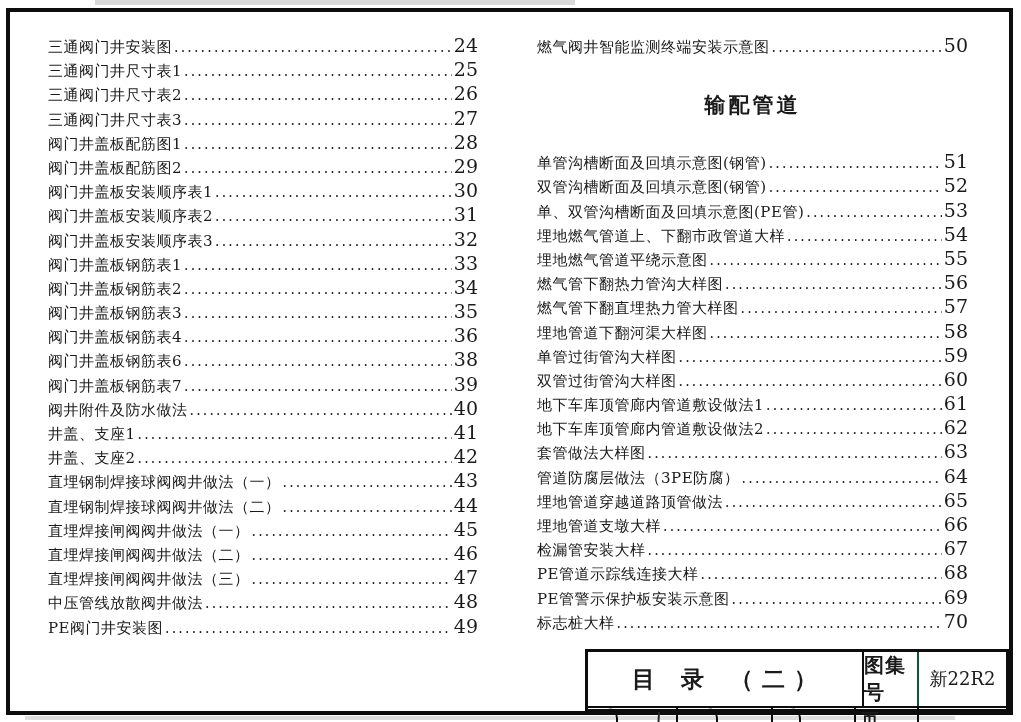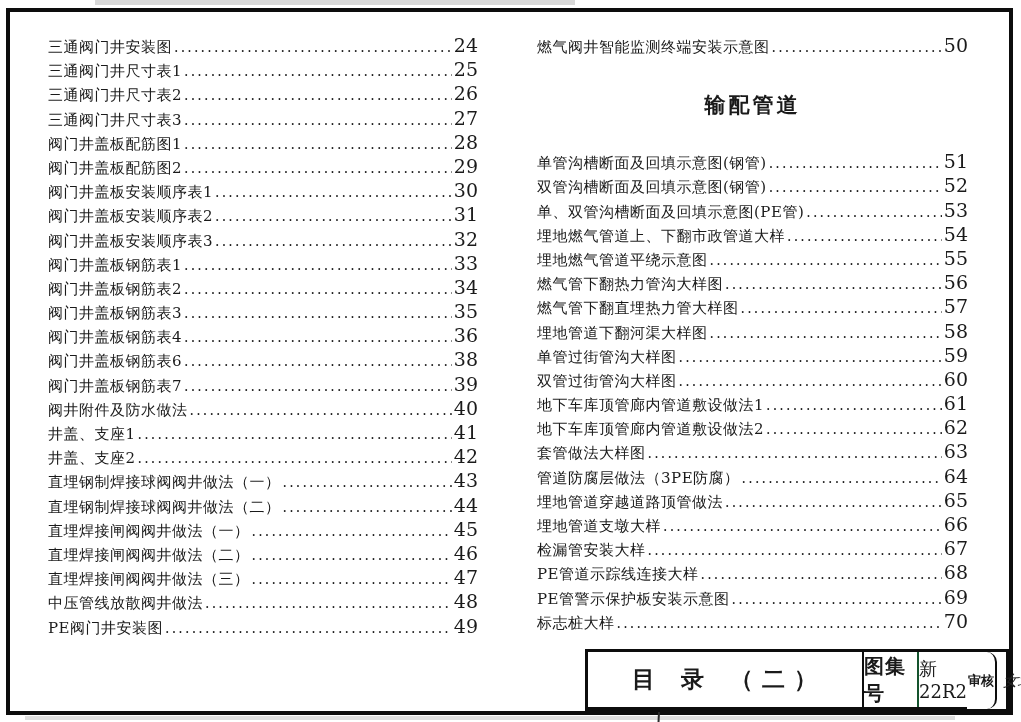--- a/index.html
+++ b/index.html
@@ -39,21 +39,21 @@
     margin-top:34px;margin-bottom:36px;height:22px;
     text-align:center;font-size:21px;font-weight:bold;
     letter-spacing:3px;
     font-family:Liberation Serif, serif;
   }
 
   
   .tb{
     position:absolute;left:585px;top:649px;width:424px;height:63px;
     border:3px solid #0d0d0d;background:#fff;
-    display:flex;flex-direction:row;box-sizing:border-box;
+    display:flex;flex-direction:column;box-sizing:border-box;
   }
   .tb-row1{display:flex;flex:36 0 0;border-bottom:2px solid #0d0d0d;}
   .tb-row2{display:flex;flex:23 0 0;}
   .tb-cell{display:flex;align-items:center;justify-content:center;box-sizing:border-box;}
   .tb-title{width:276px;border-right:2px solid #0d0d0d;font-size:23px;font-weight:bold;letter-spacing:9px;padding-left:8px;}
   .tb-atlas-label{width:55px;border-right:2px solid #14532d;font-size:20px;font-weight:bold;letter-spacing:1px;}
   .tb-atlas-no{flex:1;font-size:18px;font-weight:normal;}
   .tb-r2-label{font-size:13px;font-weight:bold;border-right:2px solid #0d0d0d;border-radius:10px;}
   .w-shenhe{width:30px;}
   .w-sig1{width:60px;border-right:2px solid #0d0d0d;}

